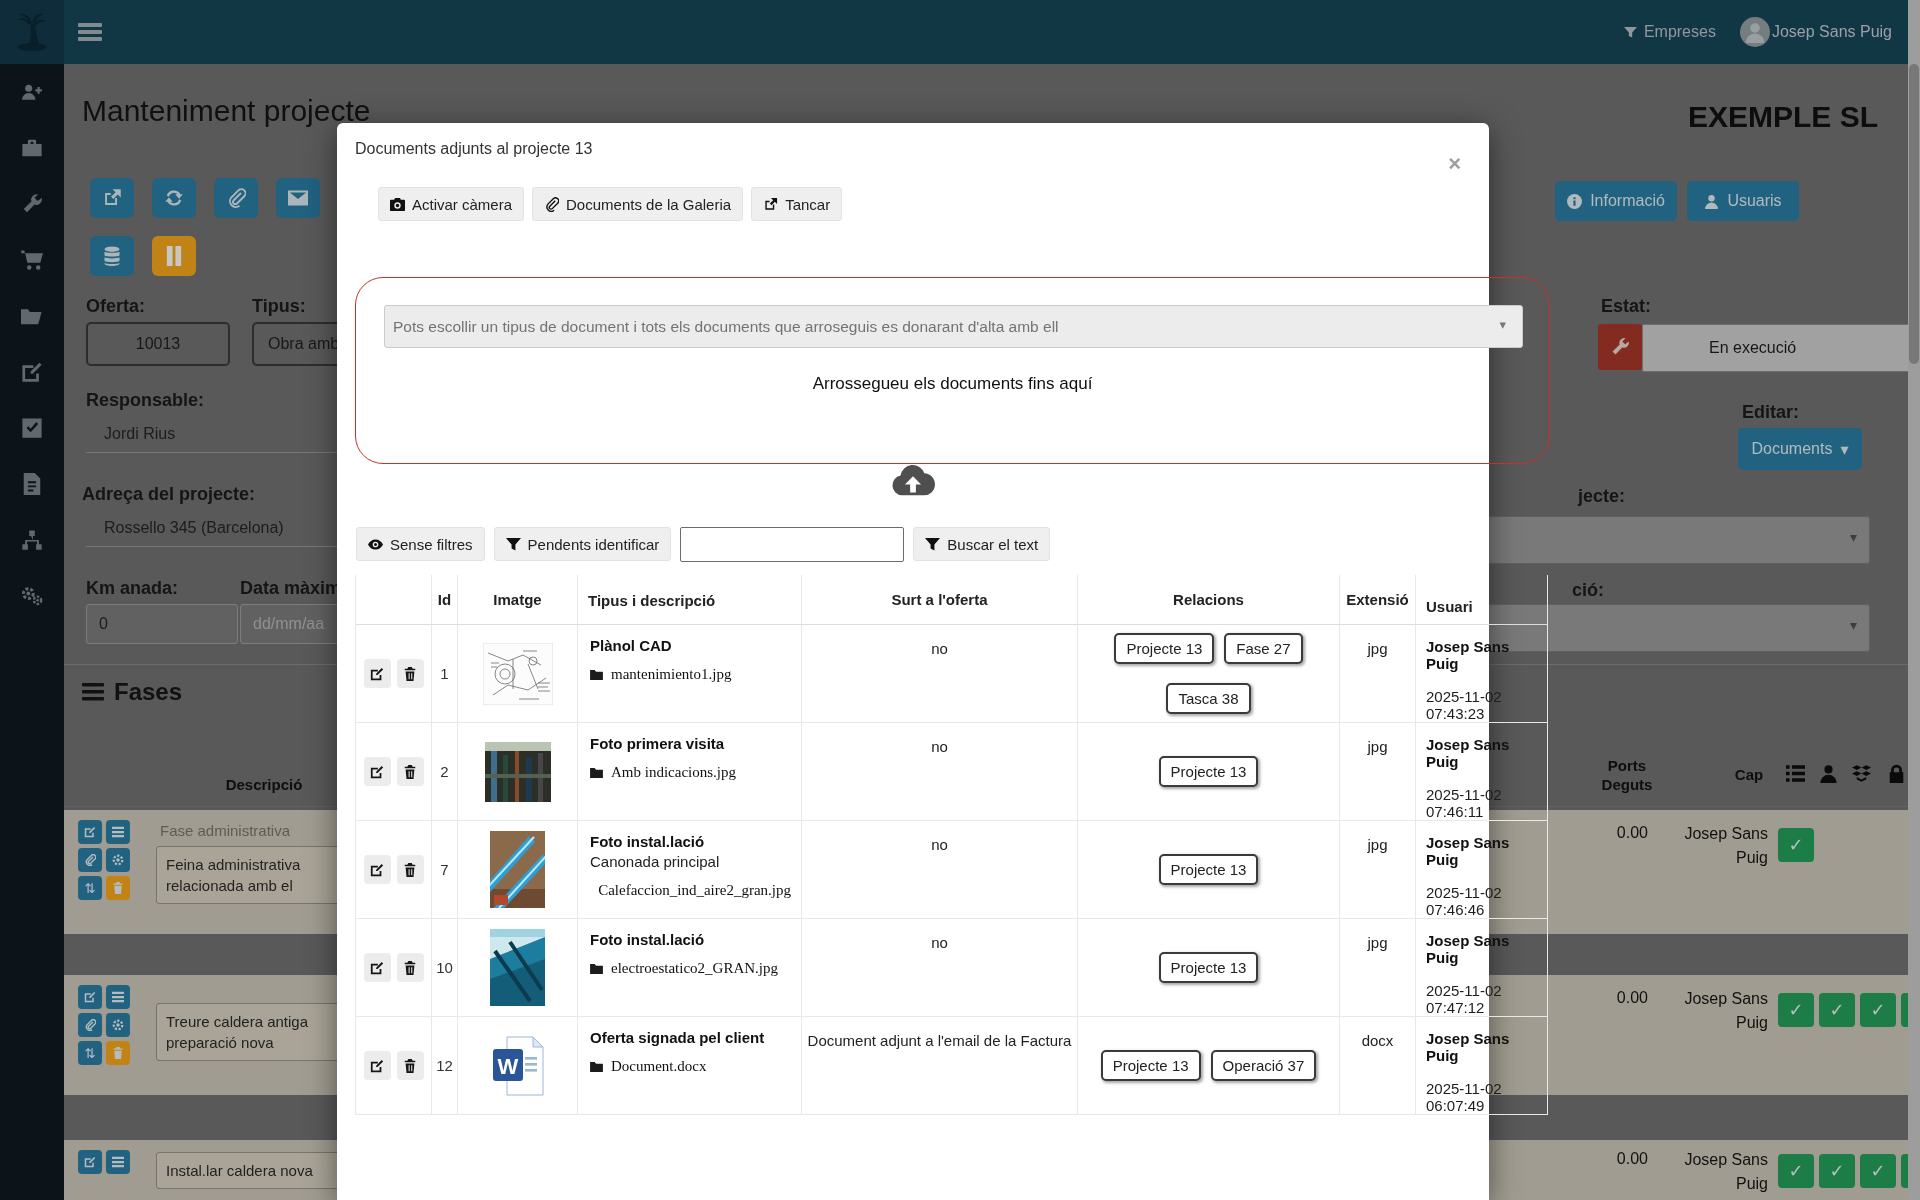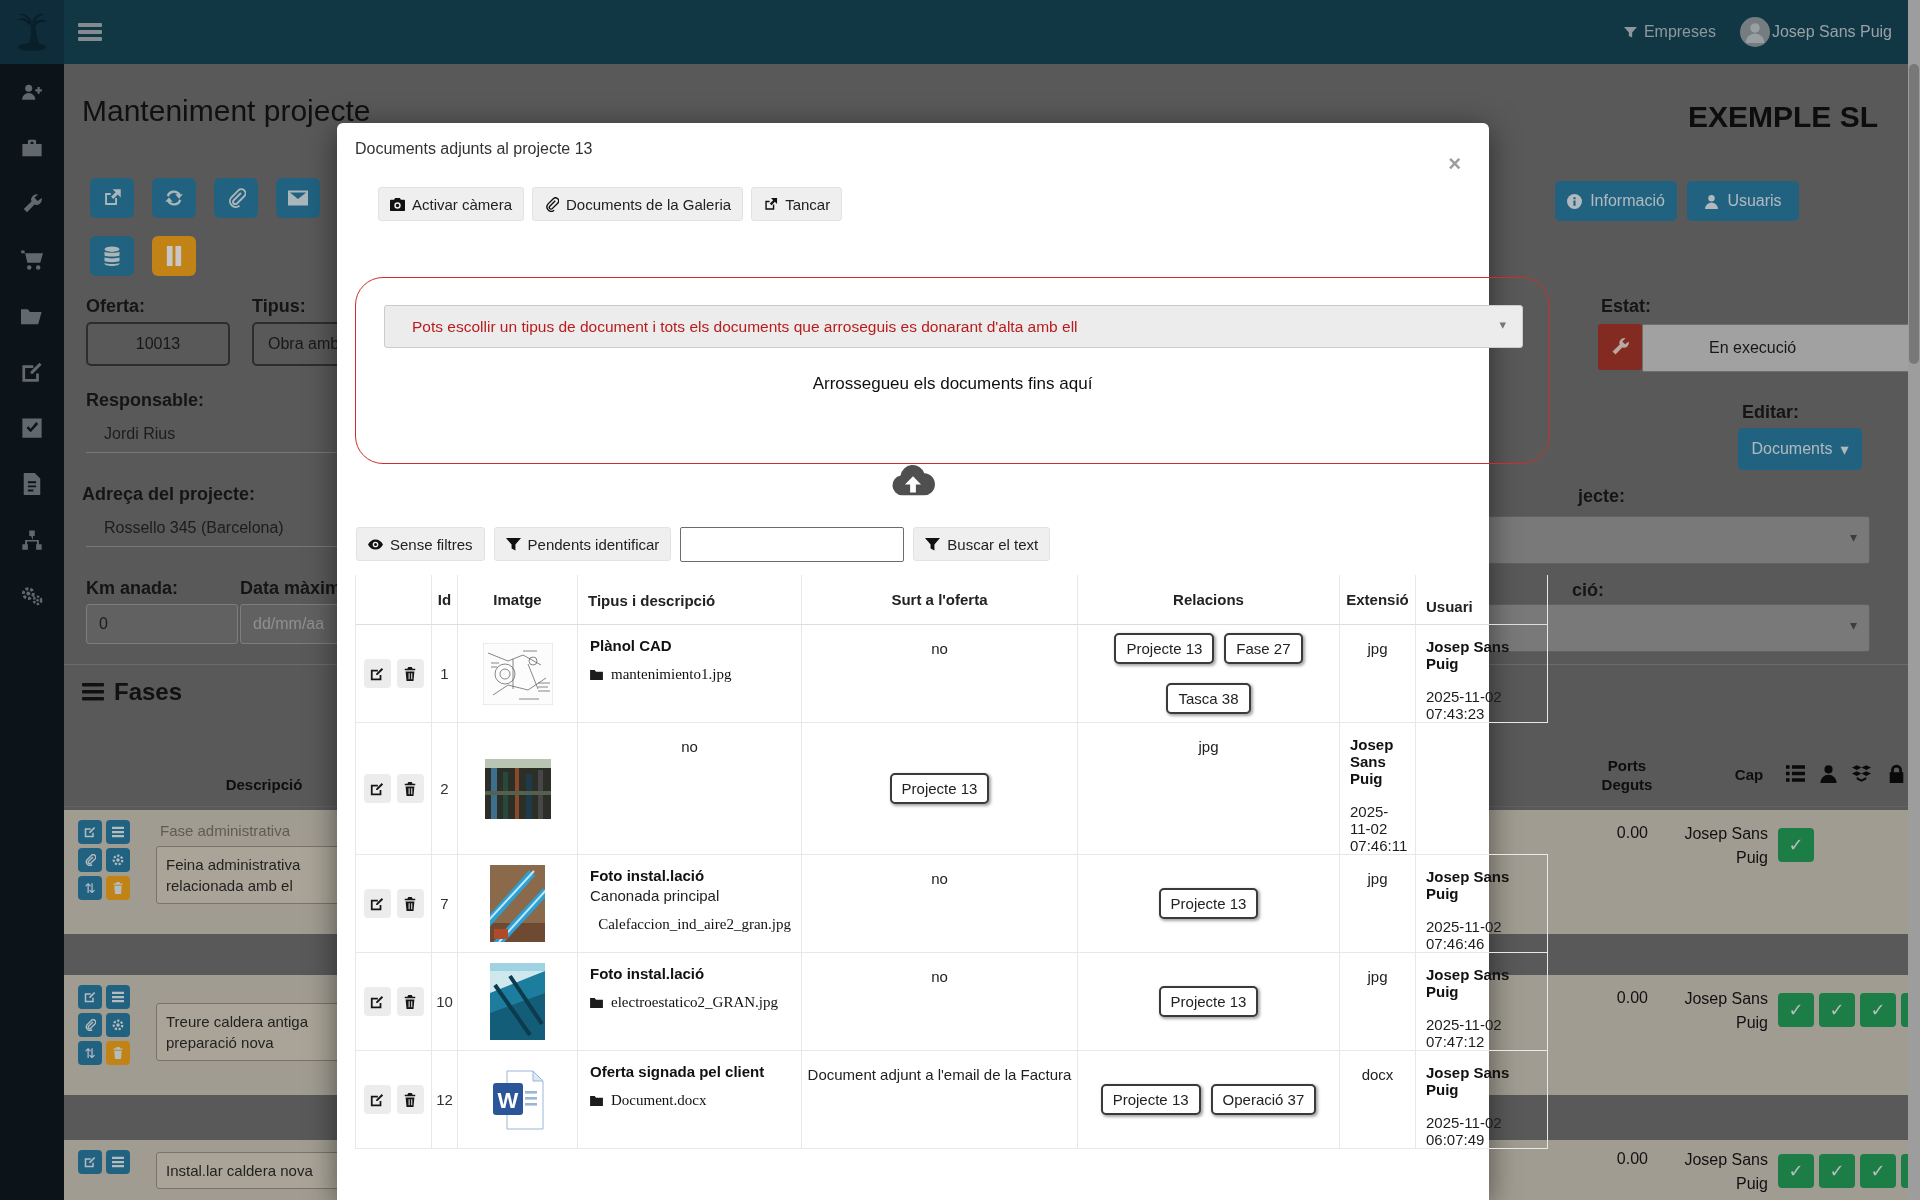--- a/index.html
+++ b/index.html
@@ -64,21 +64,21 @@
   
   #backdrop{position:absolute;left:0;top:0;width:1920px;height:1200px;background:rgba(0,0,0,0.22);z-index:40;}
   #modal{position:absolute;left:337px;top:123px;width:1152px;height:1077px;background:#fff;border-radius:6px 6px 0 0;box-shadow:0 6px 30px rgba(0,0,0,.5);z-index:50;}
   .m-title{position:absolute;left:18px;top:17px;font-size:16px;color:#333;}
   .m-close{position:absolute;right:28px;top:30px;font-size:22px;color:#9d9d9d;font-weight:700;cursor:pointer;line-height:1;}
   .m-btnrow{position:absolute;left:41px;top:64px;display:flex;gap:8px;}
   .gbtn{height:34px;background:#efefef;border:1px solid #e2e2e2;border-radius:3px;font-size:15px;color:#222;display:flex;align-items:center;gap:7px;padding:0 11px;cursor:pointer;font-family:inherit;}
   .gbtn svg{width:15px;height:15px;fill:#111;}
   .dropzone{position:absolute;left:18px;top:154px;width:1193px;height:185px;border:1.5px solid #c9302c;border-radius:28px;}
   .dz-select{position:absolute;left:28px;top:27px;width:1137px;height:41px;background:#ececec;border:1px solid #cbcbcb;border-radius:3px;display:flex;align-items:center;cursor:pointer;}
-  .dz-select .ph{color:#b91c1c;font-size:15.5px;padding-left:27px;}
+  .dz-select .ph{color:#737373;font-size:15.5px;padding-left:8px;}
   .dz-text{position:absolute;left:0;top:96px;width:100%;text-align:center;font-size:17px;color:#101010;}
   .cloud{position:absolute;left:0;top:340px;width:100%;display:flex;justify-content:center;cursor:pointer;}
   .filterrow{position:absolute;left:19px;top:404px;display:flex;gap:9px;align-items:flex-start;}
   .searchbox{width:206px;height:33px;border:1px solid #6c6c6c;border-radius:2px;background:#fff;font-size:15px;padding:0 8px;font-family:inherit;color:#222;}
 
   
   #dtable{position:absolute;left:18px;top:452px;width:1193px;}
   .thead,.trow{display:grid;grid-template-columns:77px 26px 120px 224px 276px 262px 76px 132px;}
   .thead .cell{border-bottom:1px solid #ddd;font-weight:700;font-size:15px;color:#222;display:flex;align-items:center;justify-content:center;height:50px;}
   .cell{border-right:1px solid #e8e8e8;box-sizing:border-box;}
@@ -603,20 +603,30 @@
                 <rect width="66" height="9" fill="#b9c4b2"></rect>
                 <rect x="6" y="9" width="6" height="51" fill="#3d6f8e"></rect>
                 <rect x="18" y="13" width="5" height="47" fill="#27493a"></rect>
                 <rect x="30" y="9" width="4" height="51" fill="#8a4a2a"></rect>
                 <rect x="41" y="15" width="6" height="45" fill="#1f3a4a"></rect>
                 <rect x="53" y="11" width="5" height="49" fill="#474747"></rect>
                 <rect y="32" width="66" height="4" fill="#56604f"></rect>
               </svg>
             </span>
           </div>
+    <div class="cell c-tip">
+      <div class="doc-title">Foto primera visita</div>
+
+      <div class="doc-file">
+        <svg viewBox="0 0 14 12">
+                <path d="M0 1h5l1.5 2H14v9H0z"></path>
+              </svg>
+        <span>Amb indicacions.jpg</span>
+      </div>
+    </div>
     <div class="cell c-surt">no</div>
     <div class="cell c-rel">
             <button class="relbtn">Projecte 13</button>
           </div>
     <div class="cell c-ext">jpg</div>
     <div class="cell c-usr">
       <div class="u-name">Josep Sans Puig</div>
       <div class="u-date">2025-11-02 07:46:11</div>
     </div>
   </div>

